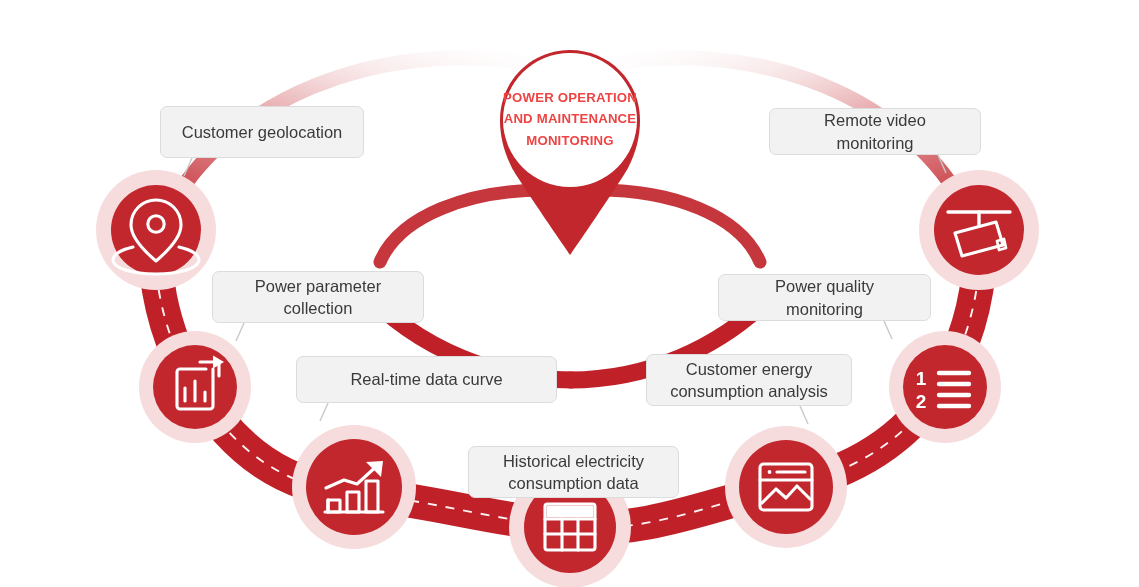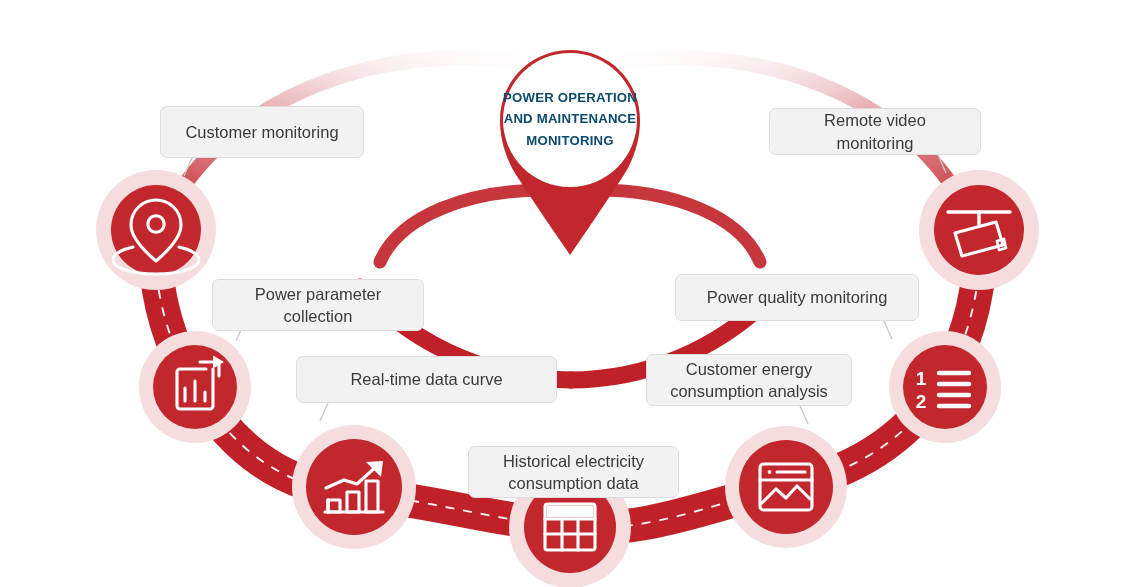--- a/index.html
+++ b/index.html
@@ -43,21 +43,21 @@
     justify-content: center;
     z-index: 40;
   }
   .label-box .lb-text {
     display: block;
     width: 100%;
   }
   .pin-title {
     position: absolute;
     z-index: 45;
-    color: #0c4a6e;
+    color: #ef4444;
     font-size: 13.2px;
     font-weight: bold;
     line-height: 1.62;
     letter-spacing: 0.2px;
     text-align: center;
     white-space: pre-line;
     pointer-events: none;
   }
 </style>
 </head>
@@ -257,43 +257,43 @@
       <path d="M 884 321 L 892 339"></path>
       <path d="M 938 155 L 946 173"></path>
     </g>
   </svg>
 
   <div class="pin-title" style="left:495px; top:87px; width:150px;">POWER OPERATION
 AND MAINTENANCE
 MONITORING</div>
 
   <div class="label-box" style="left:160px; top:106px; width:204px; height:52px;">
-    <span class="lb-text">Customer monitoring</span>
-  </div>
-
-  <div class="label-box" style="left:212px; top:271px; width:212px; height:52px;margin-top:8px;">
+    <span class="lb-text">Customer geolocation</span>
+  </div>
+
+  <div class="label-box" style="left:212px; top:271px; width:212px; height:52px;">
     <span class="lb-text">Power parameter
 collection</span>
   </div>
 
   <div class="label-box" style="left:296px; top:356px; width:261px; height:47px;">
     <span class="lb-text">Real-time data curve</span>
   </div>
 
   <div class="label-box" style="left:468px; top:414px; width:211px; height:52px;margin-top:32px;">
     <span class="lb-text">Historical electricity
 consumption data</span>
   </div>
 
   <div class="label-box" style="left:646px; top:354px; width:206px; height:52px;">
     <span class="lb-text">Customer energy
 consumption analysis</span>
   </div>
 
-  <div class="label-box" style="left:675px; top:274px; width:244px; height:47px;">
+  <div class="label-box" style="left:718px; top:274px; width:213px; height:47px;">
     <span class="lb-text">Power quality monitoring</span>
   </div>
 
   <div class="label-box" style="left:769px; top:108px; width:212px; height:47px;justify-content:center;">
     <span class="lb-text">Remote video monitoring</span>
   </div>
 
 </div>
 
 </body></html>

